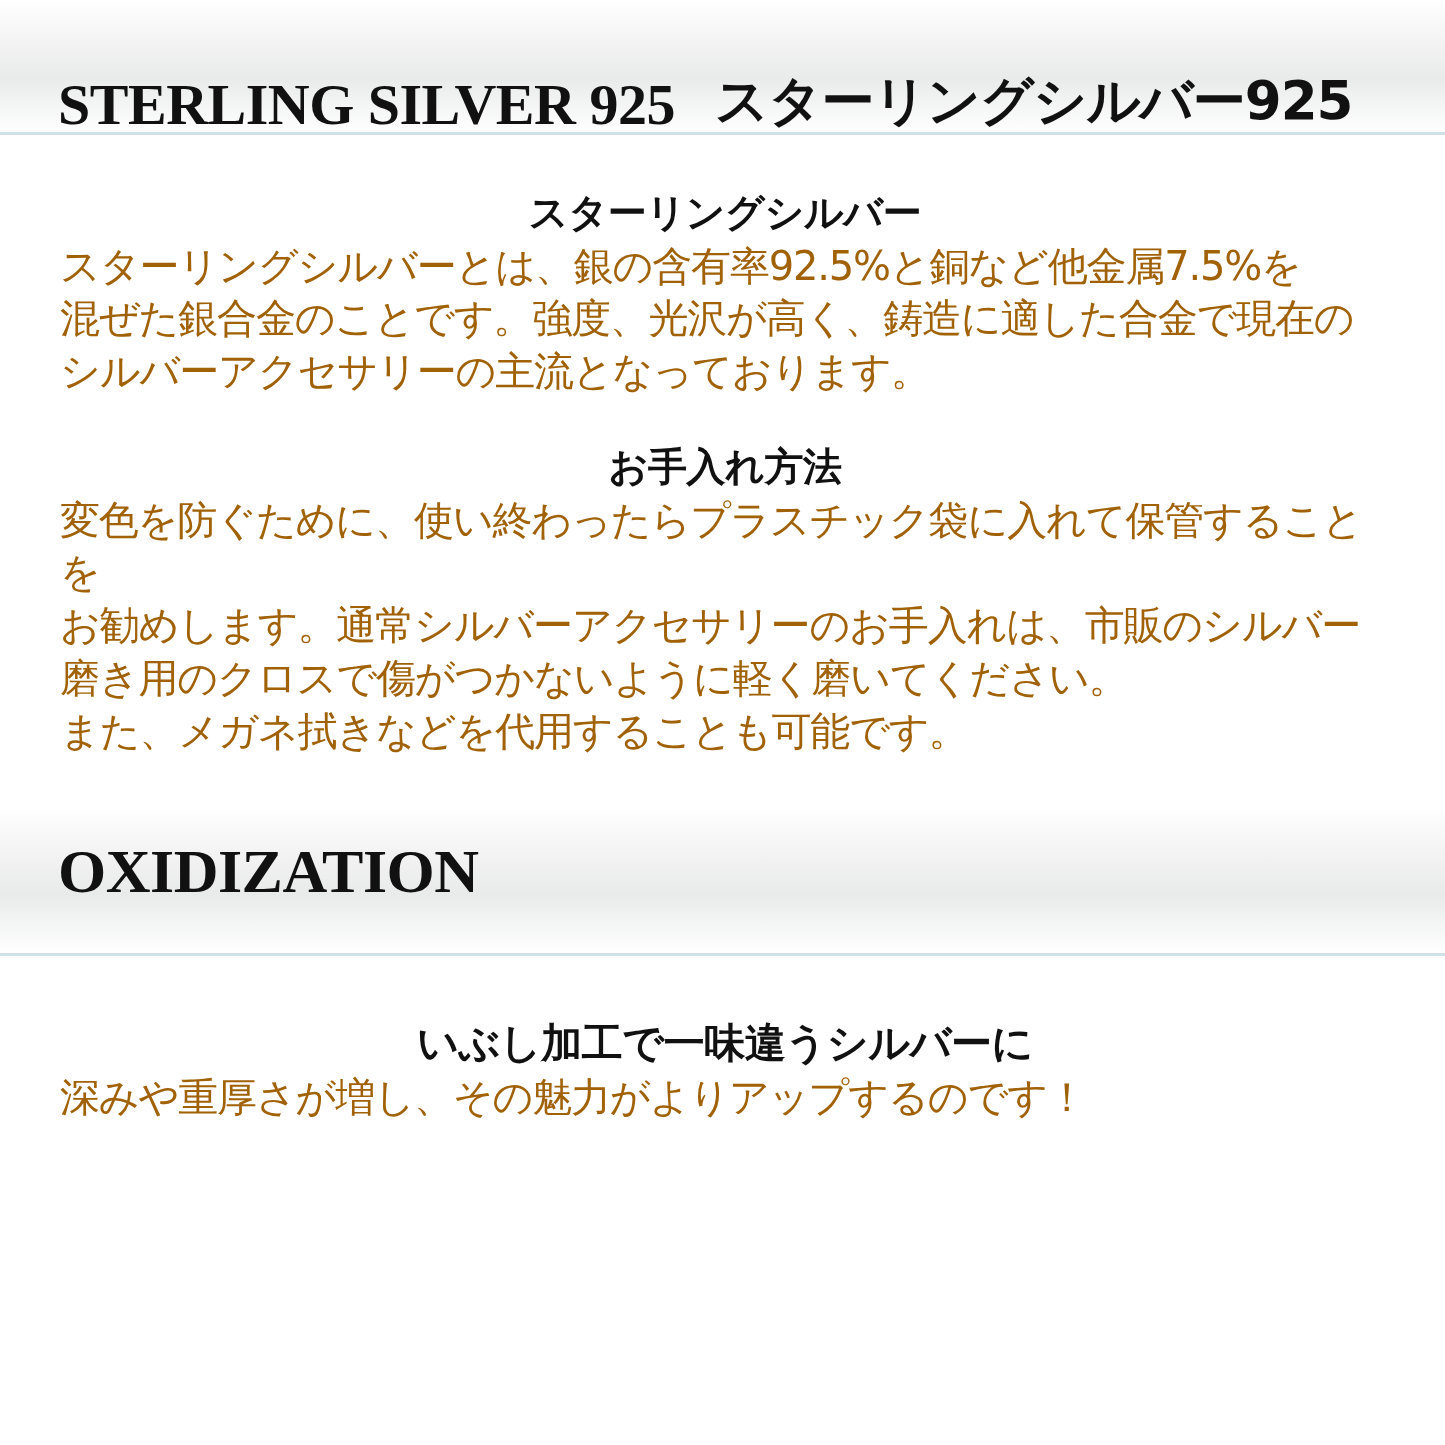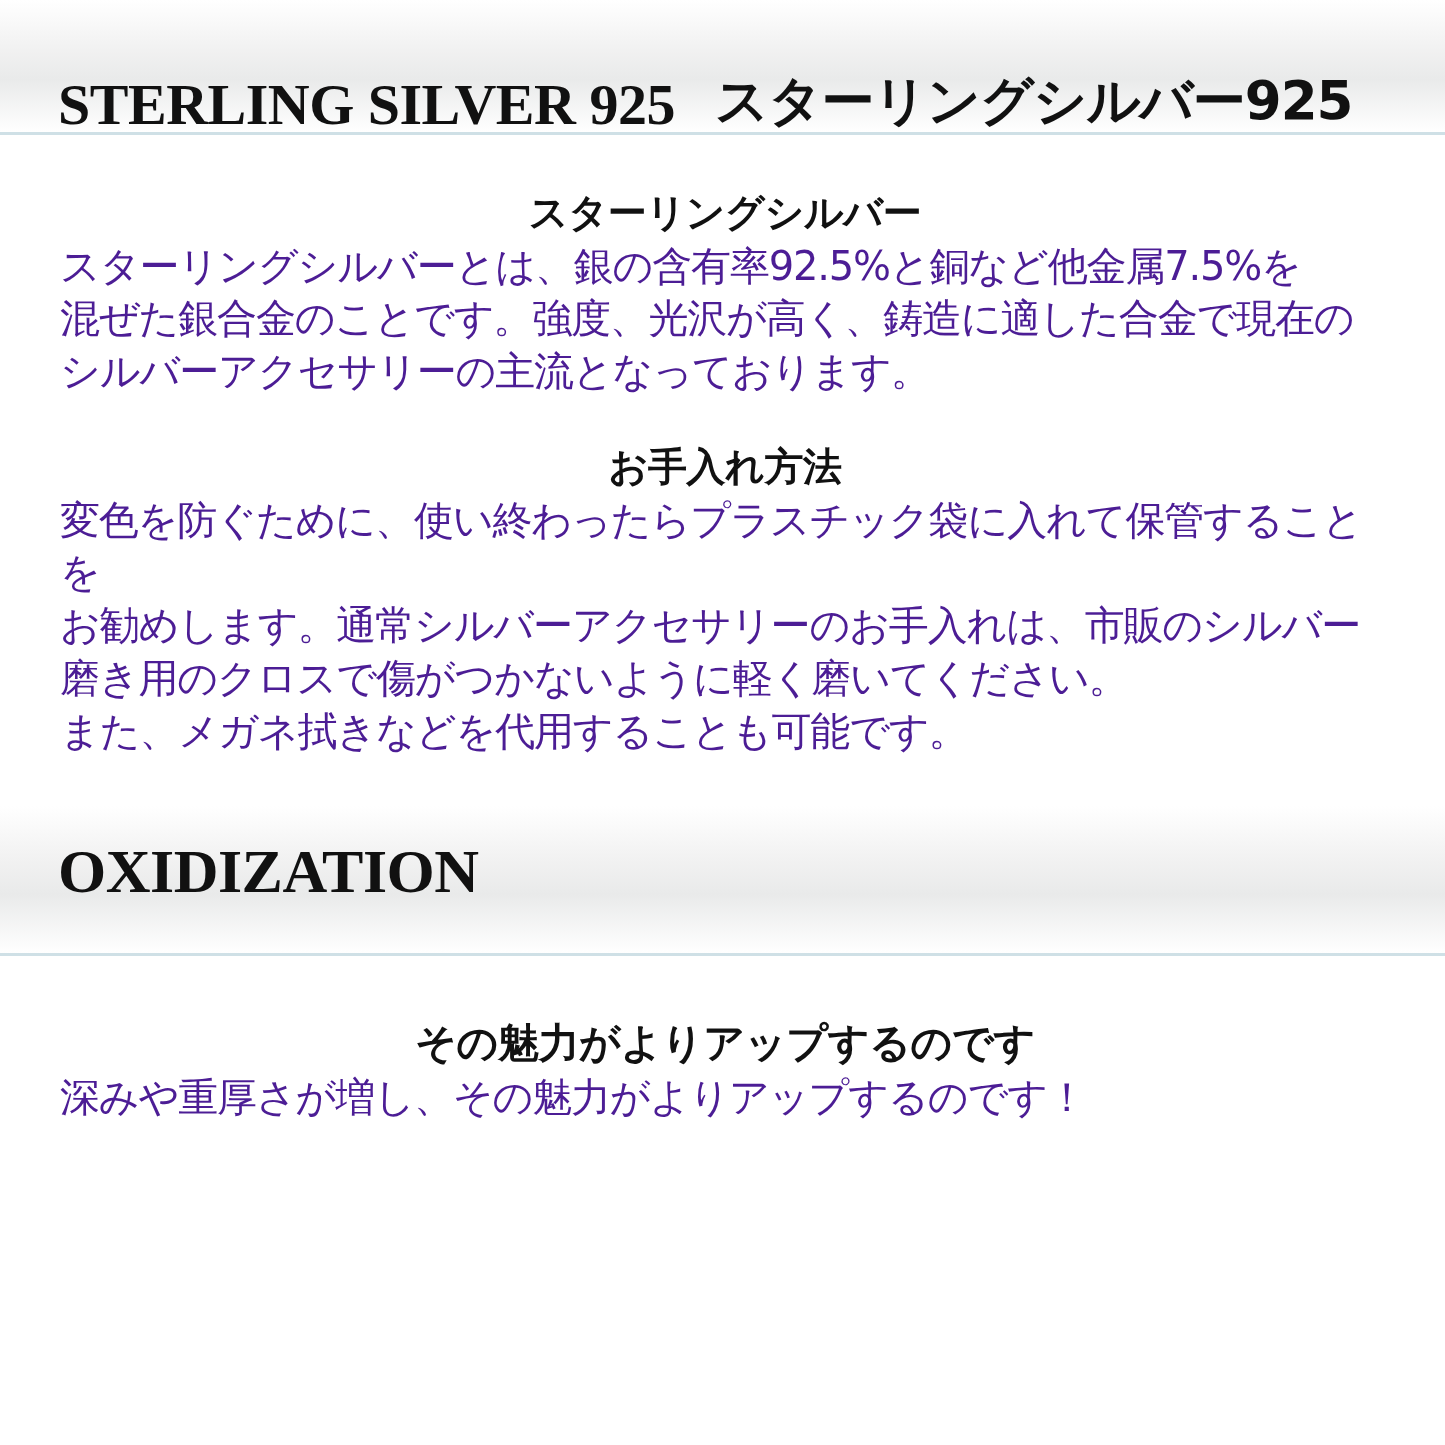--- a/index.html
+++ b/index.html
@@ -90,21 +90,21 @@
     line-height: 1.35;
     color: #111111;
     margin: 0;
     letter-spacing: -0.5px;
     text-align: center;
   }
   .para {
     font-family: "DejaVu Sans", "Liberation Sans", sans-serif;
     font-size: 40px;
     line-height: 1.32;
-    color: #4c1d95;
+    color: #a16207;
     margin: 0;
     letter-spacing: -1.2px;
     white-space: pre-line;
   }
 
   #sterling-body { padding-top: 52px; }
   #sterling-body .sub-title { font-size: 39px; }
   #care-group { margin-top: 43px; }
 
   #oxidization-body { padding-top: 58px; }
@@ -142,19 +142,19 @@
   </div>
 
   <div class="banner" id="banner-oxidization">
     <div class="banner-inner">
       <span class="banner-en">OXIDIZATION</span>
     </div>
   </div>
 
   <div class="block" id="oxidization-body">
     <div id="oxid-lead">
-      <h2 class="sub-title">その魅力がよりアップするのです</h2>
+      <h2 class="sub-title">いぶし加工で一味違うシルバーに</h2>
       <p class="para">深みや重厚さが増し、その魅力がよりアップするのです！</p>
     </div>
 
   </div>
 
 </div>
 
 </body></html>

